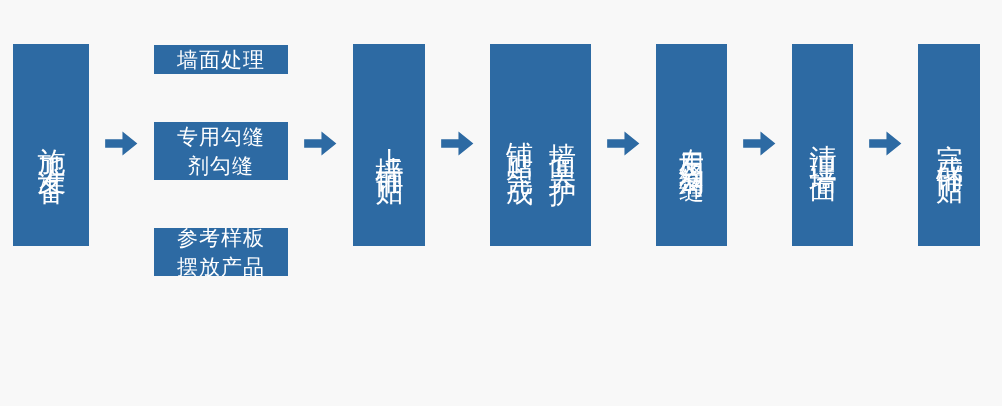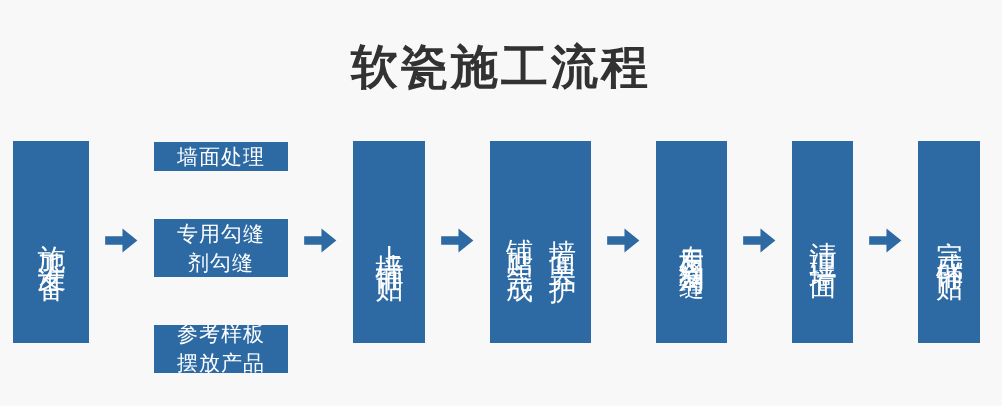--- a/index.html
+++ b/index.html
@@ -81,36 +81,35 @@
     text-align: center;
     color: var(--color-box-text);
     font-weight: 300;
     font-size: 21px;
     letter-spacing: 1px;
     line-height: 29px;
     padding: 0 14px;
   }
   .sbox-1 { height: 50px; }
   .sbox-2 { height: 61px; }
-  .sbox-3 { height: 48px; font-family: Liberation Serif, serif; }
+  .sbox-3 { height: 48px; }
 
   .arrow {
     flex: 0 0 auto;
     width: 33px;
     height: 25px;
     fill: var(--color-arrow);
     margin-top: -4px;
   }
 </style>
 </head>
 <body>
 
 <div class="page">
 
-  <h1 class="title">软瓷施工流程</h1>
 
   <div class="flow">
 
     <div class="vbox w76">
       <span class="vtext">施工准备</span>
     </div>
 
     <svg class="arrow" viewBox="0 0 34 26" aria-hidden="true">
       <polygon points="0,8.5 18,8.5 18,0.5 33.5,13 18,25.5 18,17.5 0,17.5"></polygon>
     </svg>

